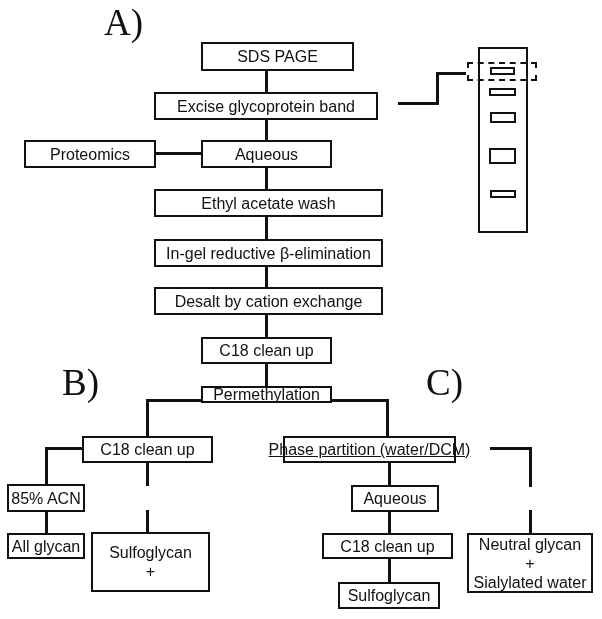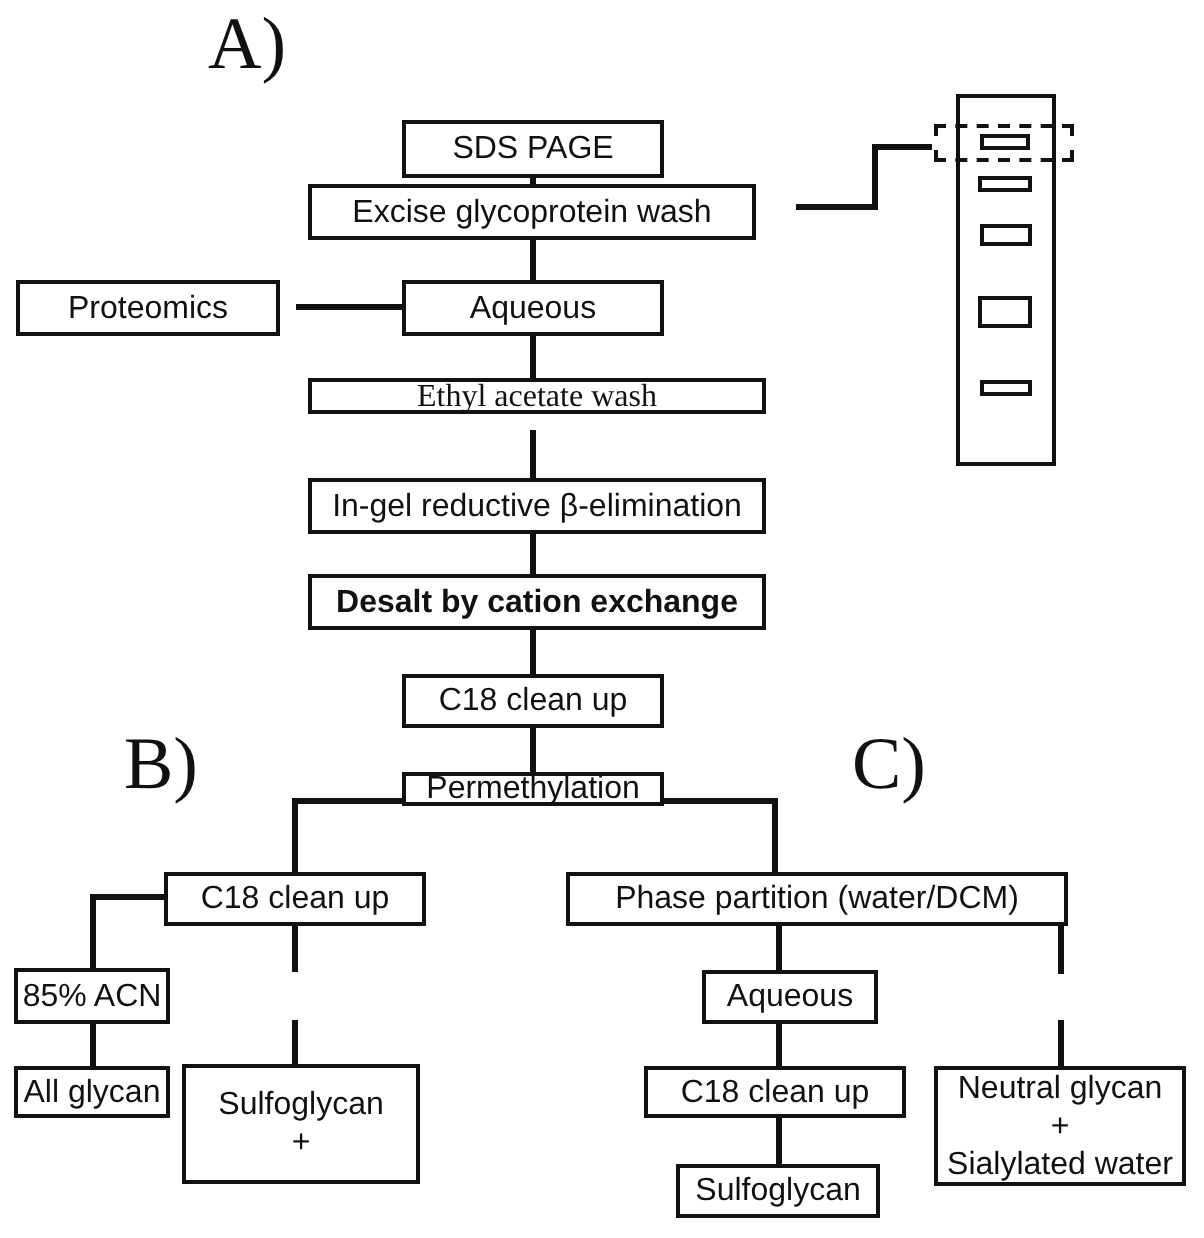--- a/index.html
+++ b/index.html
@@ -64,39 +64,39 @@
 </style>
 </head>
 <body>
 
 <div id="canvas">
 
   <div class="section-label" style="left:104px; top:4px;">A)</div>
   <div class="section-label" style="left:62px; top:364px;">B)</div>
   <div class="section-label" style="left:426px; top:364px;">C)</div>
 
-  <div class="box" style="left:201px; top:60px;  width:131px; height:29px;">SDS PAGE</div>
-  <div class="box" style="left:154px; top:92px;  width:224px; height:28px;">Excise glycoprotein wash</div>
-  <div class="box" style="left:8px;  top:140px; width:132px; height:28px;">Proteomics</div>
+  <div class="box" style="left:201px; top:42px;  width:153px; height:29px;">SDS PAGE</div>
+  <div class="box" style="left:154px; top:92px;  width:224px; height:28px;">Excise glycoprotein band</div>
+  <div class="box" style="left:24px;  top:140px; width:132px; height:28px;">Proteomics</div>
   <div class="box" style="left:201px; top:140px; width:131px; height:28px;">Aqueous</div>
-  <div class="box" style="left:154px; top:189px; width:229px; height:18px;font-family:Liberation Serif, serif;">Ethyl acetate wash</div>
+  <div class="box" style="left:154px; top:189px; width:229px; height:28px;">Ethyl acetate wash</div>
   <div class="box" style="left:154px; top:239px; width:229px; height:28px;">In-gel reductive β-elimination</div>
-  <div class="box" style="left:154px; top:287px; width:229px; height:28px;font-weight:bold;">Desalt by cation exchange</div>
+  <div class="box" style="left:154px; top:287px; width:229px; height:28px;">Desalt by cation exchange</div>
   <div class="box" style="left:201px; top:337px; width:131px; height:27px;">C18 clean up</div>
   <div class="box" style="left:201px; top:386px; width:131px; height:17px;">Permethylation</div>
 
   <div class="box" style="left:82px;  top:436px; width:131px; height:27px;">C18 clean up</div>
   <div class="box" style="left:7px;   top:484px; width:78px;  height:28px;">85% ACN</div>
   <div class="box" style="left:7px;   top:533px; width:78px;  height:26px;">All glycan</div>
   <div class="box" style="left:91px;  top:532px; width:119px; height:60px;">
     <span>Sulfoglycan</span>
     <span>+</span>
   </div>
 
-  <div class="box" style="left:283px; top:436px; width:251px; height:27px;">Phase partition (water/DCM)</div>
+  <div class="box" style="left:283px; top:436px; width:173px; height:27px;text-decoration:underline;">Phase partition (water/DCM)</div>
   <div class="box" style="left:351px; top:485px; width:88px;  height:27px;">Aqueous</div>
   <div class="box" style="left:322px; top:533px; width:131px; height:26px;">C18 clean up</div>
   <div class="box" style="left:338px; top:582px; width:102px; height:27px;">Sulfoglycan</div>
   <div class="box" style="left:467px; top:533px; width:126px; height:60px;">
     <span>Neutral glycan</span>
     <span>+</span>
     <span>Sialylated water</span>
   </div>
 
   <div class="line" style="left:265px; top:69px;  width:3px; height:25px;"></div>

